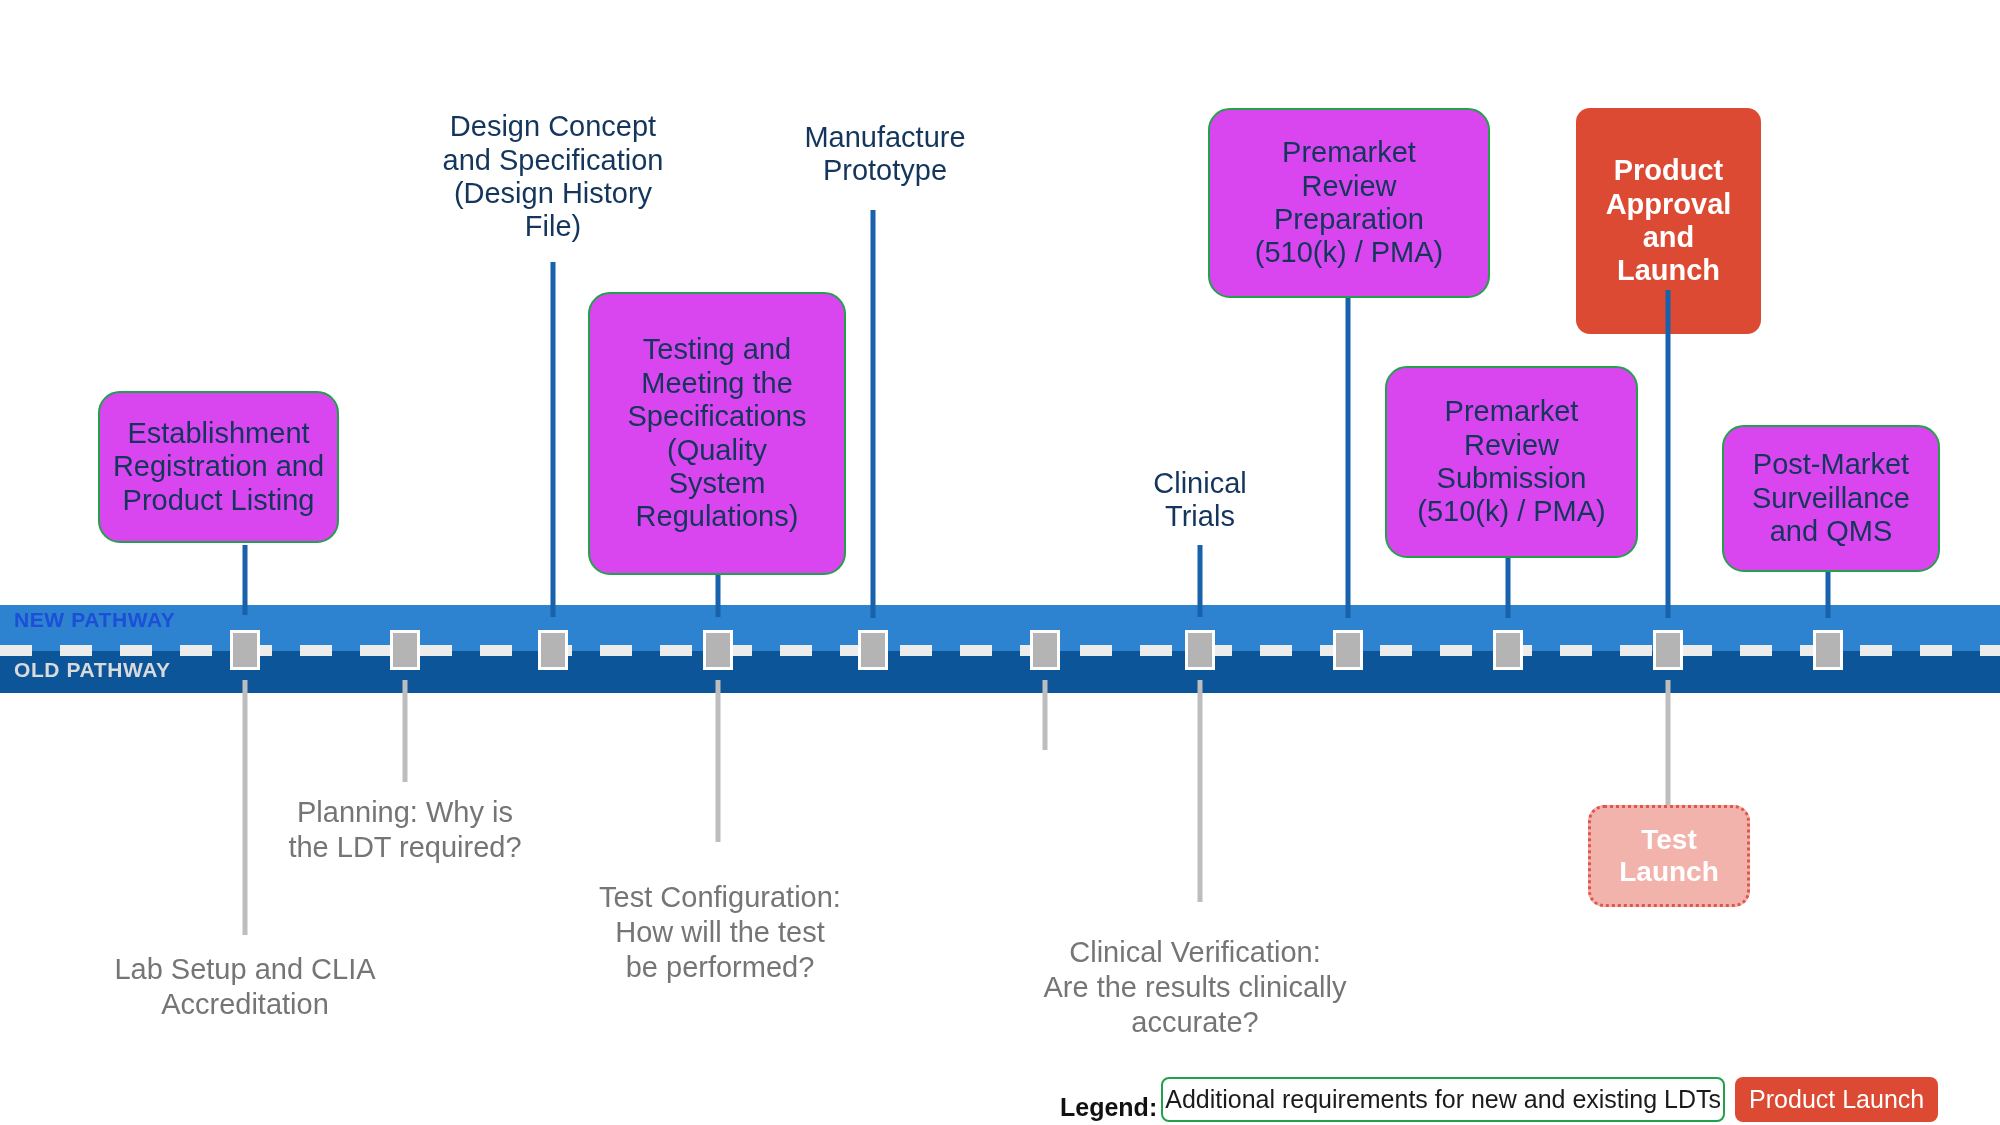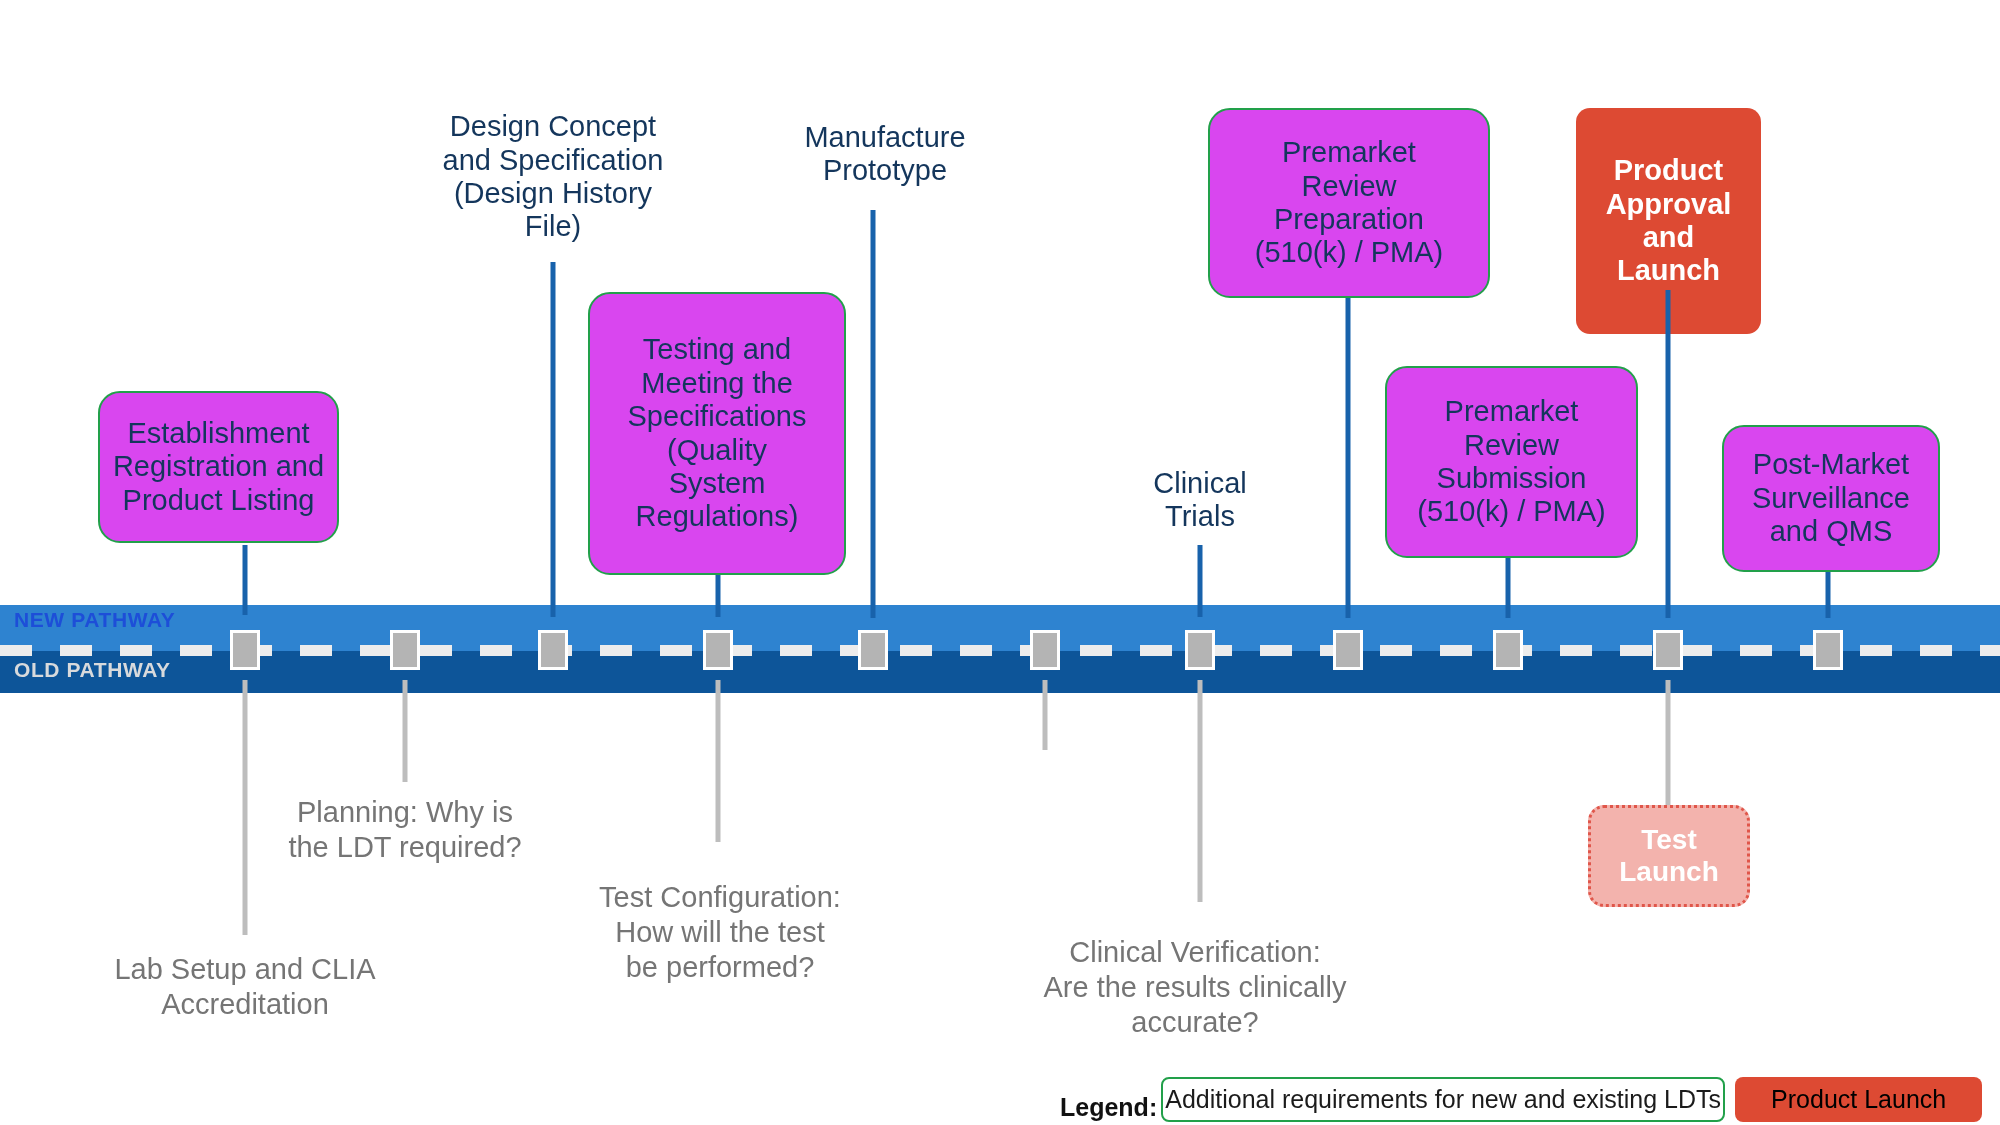--- a/index.html
+++ b/index.html
@@ -74,21 +74,21 @@
 
   
   .legend{position:absolute;left:1048px;top:1076px;display:flex;align-items:flex-end;height:46px;z-index:10;margin-left:12px;}
   .legend-title{font-size:25px;font-weight:bold;color:#111111;margin-right:4px;}
   .legend-green{
     border:2.5px solid #22a04a;border-radius:8px;background:#ffffff;
     padding:6px 2px;font-size:25px;color:#1b1b1b;white-space:nowrap;
   }
   .legend-red{
     margin-left:10px;background:#dd4a33;border-radius:8px;
-    padding:8px 36px;font-size:25px;color:#000000;white-space:nowrap;
+    padding:8px 14px;font-size:25px;color:#ffffff;white-space:nowrap;
   }
 </style>
 </head>
 <body>
 
 <div id="stage">
 
   <div class="band band-new"></div>
   <div class="band band-old"></div>
   <div class="dashline"></div>

